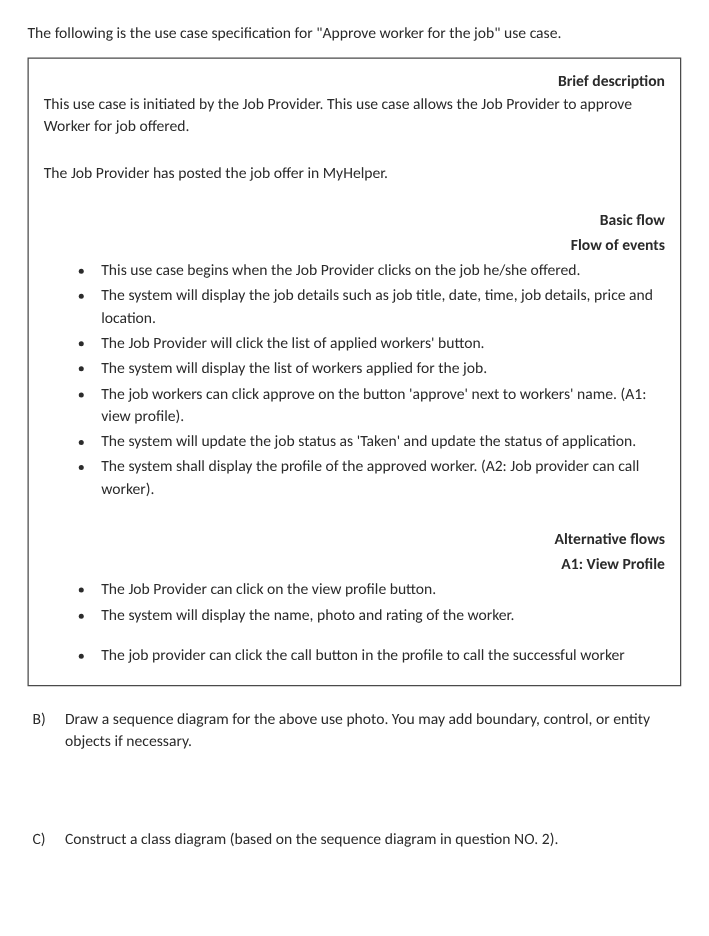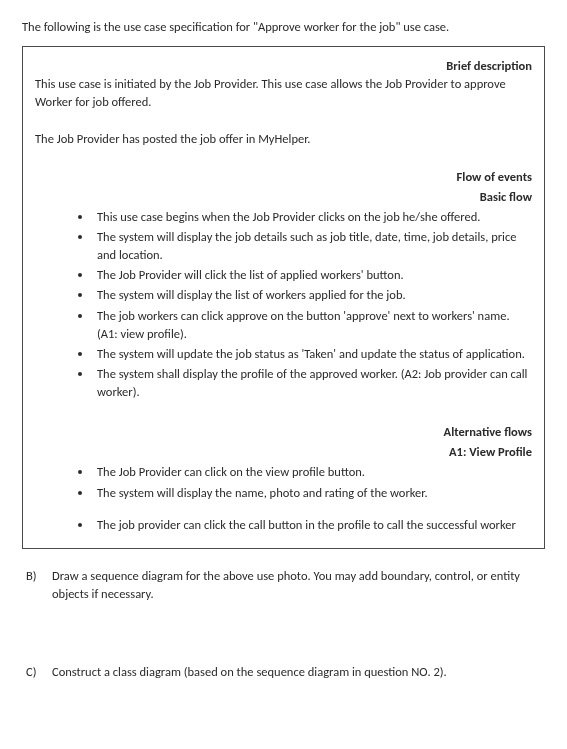--- a/index.html
+++ b/index.html
@@ -25,21 +25,21 @@
       margin-top: 2px;
       text-align: right;
     }
     .gap-sm { height: 10px; }
     .gap-md { height: 18px; }
     ul.bullets {
       margin: 2px 0 0 0;
       padding-left: 42px;
     }
     ul.bullets li {
-      margin: 0 0 2px 16px;
+      margin: 0 0 2px 0;
       padding-left: 4px;
     }
     .q-item {
       display: flex;
       gap: 8px;
       margin-bottom: 4px;
     }
     .q-marker { min-width: 18px; }
     .q-text { flex: 1; }
     .q-block-b { margin-bottom: 60px; padding-left: 4px; }
@@ -56,22 +56,22 @@
 
   <div class="section-head">Brief description</div>
   <div>This use case is initiated by the Job Provider. This use case allows the Job Provider to approve Worker for job offered.</div>
 
   <div class="gap-md"></div>
 
   <div>The Job Provider has posted the job offer in MyHelper.</div>
 
   <div class="gap-md"></div>
 
+  <div class="section-head">Basic flow</div>
   <div class="section-head">Flow of events</div>
-  <div class="section-head">Basic flow</div>
 
   <ul class="bullets">
     <li><span>This use case begins when the Job Provider clicks on the job he/she offered.</span></li>
     <li><span>The system will display the job details such as job title, date, time, job details, price and location.</span></li>
     <li><span>The Job Provider will click the list of applied workers' button.</span></li>
     <li><span>The system will display the list of workers applied for the job.</span></li>
     <li><span>The job workers can click approve on the button 'approve' next to workers' name. </span><span class="bold">(A1: view profile).</span></li>
     <li><span>The system will update the job status as 'Taken' and update the status of application.</span></li>
     <li><span>The system shall display the profile of the approved worker. </span><span class="bold">(A2: Job provider can call worker).</span></li>
   </ul>

